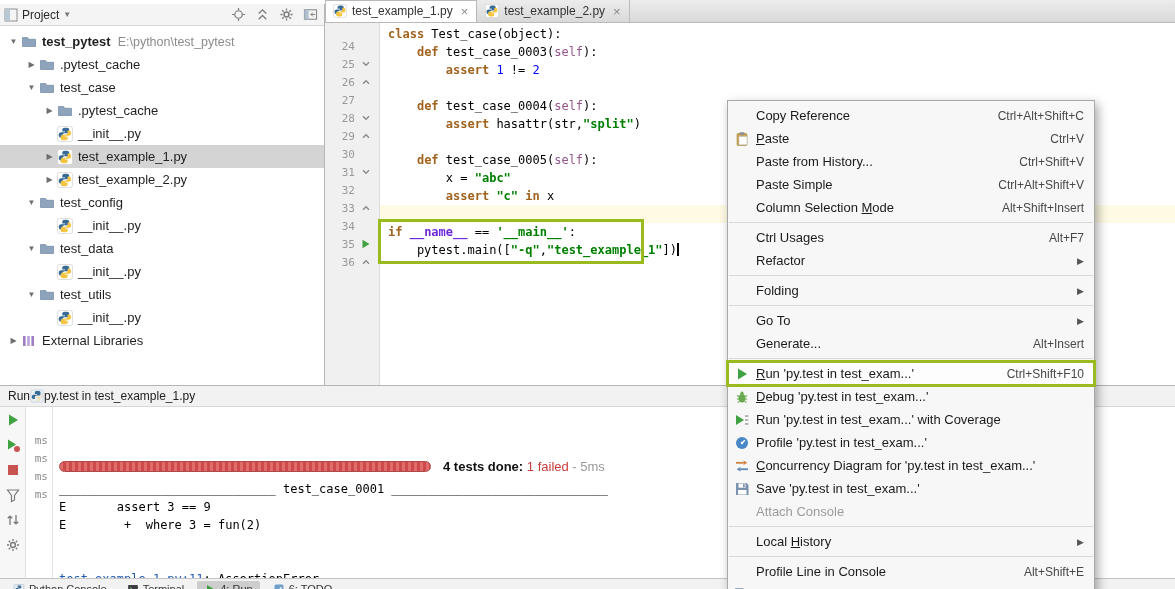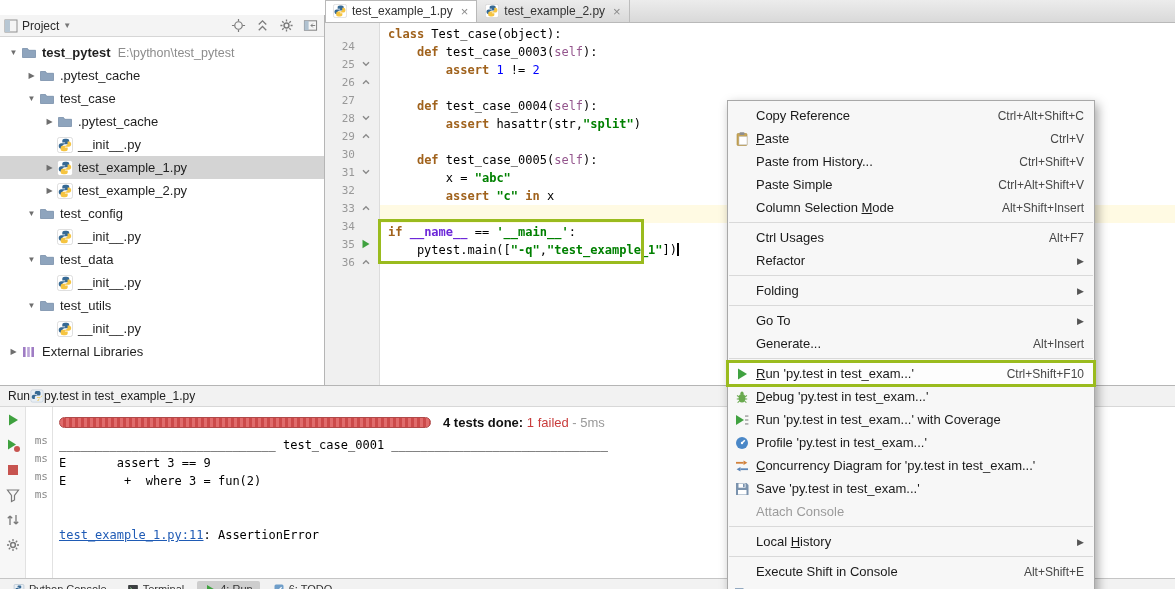--- a/index.html
+++ b/index.html
@@ -1,20 +1,20 @@
 <!DOCTYPE html>
 <html style="--anno: #9abb1e;"><head>
 <meta charset="utf-8">
 <style>
   * { margin:0; padding:0; box-sizing:border-box; }
   body { background:#9c9c9c; font-family:"Liberation Sans", sans-serif; }
   .ide { position:relative; width:1175px; height:589px; background:#fff; overflow:hidden; font-size:13px; color:#000; }
 
   
-  .project-panel { position:absolute; left:0; top:15px; width:325px; height:385px; background:#fff; border-right:1px solid #b5b5b5; }
+  .project-panel { position:absolute; left:0; top:4px; width:325px; height:385px; background:#fff; border-right:1px solid #b5b5b5; }
   .panel-header { height:22px; display:flex; align-items:center; padding:0 6px 0 4px; background:#f4f4f4; border-bottom:1px solid #d6d6d6; }
   .panel-win-icon { width:14px; height:14px; margin-right:4px; opacity:.8; }
   .panel-title { font-size:12px; color:#2b2b2b; }
   .panel-caret { color:#777; font-size:8px; margin-left:4px; }
   .header-icons { margin-left:auto; display:flex; gap:9px; align-items:center; }
   .hicon { width:15px; height:15px; opacity:.9; }
   .hicon svg { width:15px; height:15px; display:block; }
 
   .tree { padding-top:4px; }
   .tree-row { height:23px; display:flex; align-items:center; font-size:13px; color:#1f1f1f; white-space:nowrap; cursor:default; }
@@ -55,21 +55,21 @@
   
   .run-panel { position:absolute; left:0; top:385px; width:100%; height:193px; border-top:1px solid #b5b5b5; background:#fff; }
   .run-header { height:21px; background:#f2f2f2; border-bottom:1px solid #d8d8d8; display:flex; align-items:center; padding-left:8px; font-size:12px; color:#222; }
   .ricon svg { width:14px; height:14px; display:block; }
   .run-body { position:absolute; top:21px; left:0; right:0; bottom:0; display:flex; }
   .run-toolbar { width:26px; border-right:1px solid #e2e2e2; background:#f7f7f7; display:flex; flex-direction:column; align-items:center; padding-top:5px; gap:9px; flex:none; }
   .ticon { width:16px; height:16px; }
   .ticon svg { width:16px; height:16px; display:block; }
   .times-col { width:27px; border-right:1px solid #e2e2e2; padding-top:27px; flex:none; }
   .ms { height:18px; font-size:11px; color:#8a8a8a; text-align:right; padding-right:4px; font-family:"DejaVu Sans Mono", monospace; }
-  .console-area { flex:1; position:relative; padding-left:6px; overflow:hidden; }
+  .console-area { flex:1; position:relative; padding-left:6px; overflow:hidden;margin-top:44px; }
   .progress-row { display:flex; align-items:center; gap:12px; height:24px; margin-top:3px; }
   .progress-bar { width:372px; height:11px; border:1px solid #b04a4a; border-radius:6px;
                   background:repeating-linear-gradient(90deg,#e06c6c 0 3px,#cc4a4a 3px 6px); }
   .progress-text { font-size:13px; white-space:nowrap; }
   .p1 { font-weight:bold; color:#111; }
   .p2 { color:#c93c3c; }
   .p3 { color:#999; }
   .console-pre { margin-top:2px; }
   .console-line { font-family:"DejaVu Sans Mono", monospace; font-size:12px; line-height:18px; height:18px; white-space:pre; color:#000; }
   .console-link { color:#1f5bb5; text-decoration:underline; cursor:pointer; }
@@ -653,21 +653,21 @@
       </div>
       <div class="menu-sep"></div>
       <div class="menu-item">
         <span class="mi-icon"></span>
         <span class="mi-label">Local <u>H</u>istory</span>
         <span class="mi-sub">▶</span>
       </div>
       <div class="menu-sep"></div>
       <div class="menu-item">
         <span class="mi-icon"></span>
-        <span class="mi-label">Execute Shift in Console</span>
+        <span class="mi-label">Profile Line in Console</span>
         <span class="mi-right">Alt+Shift+E</span>
       </div>
       <div class="menu-item">
         <span class="mi-icon">
           <svg viewBox="0 0 16 16">
             <rect x="1.5" y="1.5" width="7.5" height="10" fill="#fff" stroke="#93a9c0"></rect>
             <rect x="7" y="4.5" width="7.5" height="10" fill="#fff" stroke="#93a9c0"></rect>
             <path d="M3.5 13l2.5-1.5v3z" fill="#4a87c7"></path>
           </svg>
         </span>

